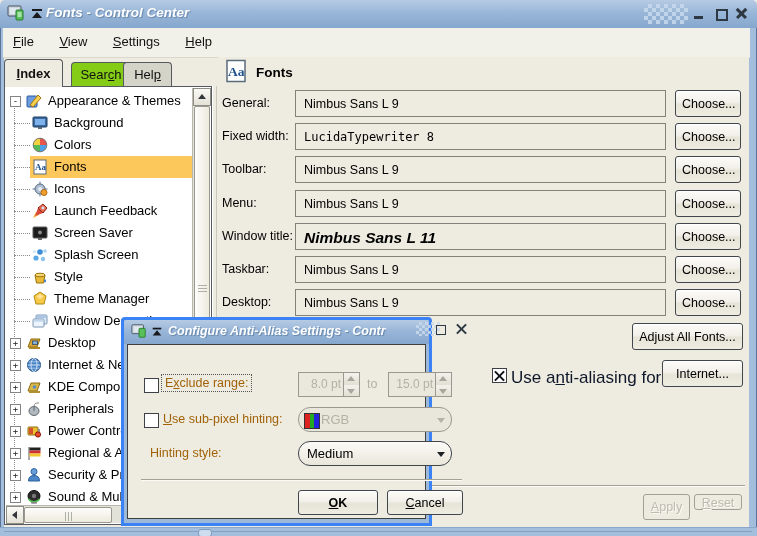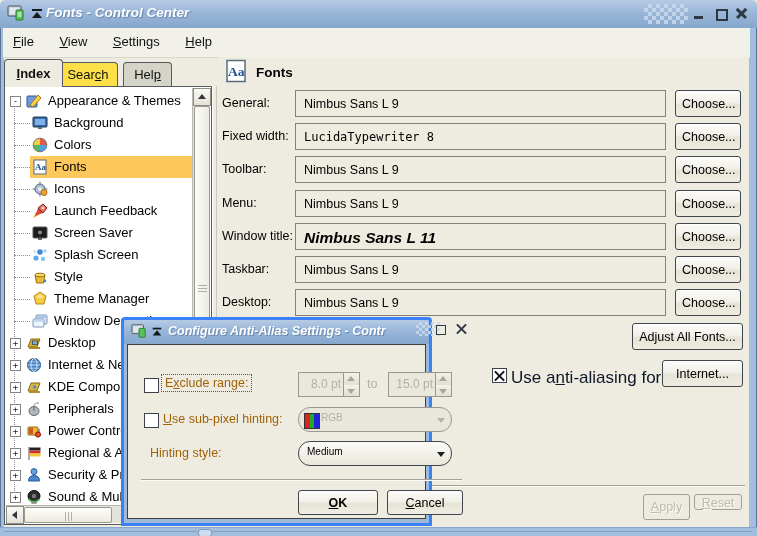--- a/index.html
+++ b/index.html
@@ -27,21 +27,21 @@
   .glyph-x1,.glyph-x2{position:absolute;left:1px;top:6px;width:13px;height:2.5px;background:#2e3843;}
   .glyph-x1{transform:rotate(45deg);} .glyph-x2{transform:rotate(-45deg);}
   
   .menubar{position:absolute;left:3px;top:28px;width:747px;height:29px;background:#f1f0e9;border-bottom:1px solid #d9d8cd;}
   .mitem{display:inline-block;margin-top:6px;margin-right:13px;font-size:13px;color:#111;padding:0 4px;}
   .mitem:first-child{margin-left:6px;}
   
   .tab{position:absolute;font-size:13px;color:#111;text-align:center;
     border:1px solid #56595f;border-bottom:none;border-radius:4px 4px 0 0;}
   .tab.active{left:4px;top:59px;width:57px;height:27px;line-height:27px;background:#eeece1;z-index:3;font-weight:bold;}
-  .tab.t2{left:58px;top:62px;width:58px;height:24px;line-height:24px;background:#fde047;}
+  .tab.t2{left:71px;top:62px;width:58px;height:24px;line-height:24px;background:#84cc16;}
   .tab.t3{left:123px;top:62px;width:47px;height:24px;line-height:24px;background:#d5d4c8;}
   
   .sidebar{position:absolute;left:4px;top:86px;width:206px;height:437px;border:1px solid #56595f;background:#fff;}
   .tree{position:absolute;left:1px;top:1px;width:186px;height:418px;overflow:hidden;}
   .vline{position:absolute;left:8px;top:12px;height:397px;border-left:1px dotted #8f8f8f;}
   .trow{position:absolute;left:0;width:100%;height:22px;font-size:13px;color:#000;}
   .stub{position:absolute;left:8px;top:11px;width:16px;border-top:1px dotted #8f8f8f;}
   .exp{position:absolute;left:4px;top:6px;width:9px;height:9px;background:#fff;border:1px solid #848484;
     font-size:9px;line-height:8px;text-align:center;color:#222;font-family:"DejaVu Sans Mono",monospace;}
   .ticon{position:absolute;top:3px;}
@@ -94,21 +94,21 @@
   .dlabel{position:absolute;font-size:12.5px;color:#a16207;white-space:nowrap;}
   .focus-dotted{border:1px dotted #555;padding:1px 3px;}
   .spin{position:absolute;width:62px;height:25px;box-sizing:border-box;border:1px solid #9a9890;background:#eae8dc;}
   .spin .val{position:absolute;right:18px;top:4px;font-size:12px;color:#b3b1a4;}
   .spin .arrows{position:absolute;right:0;top:0;width:15px;height:100%;border-left:1px solid #9a9890;}
   .spin .acell{position:absolute;left:0;width:100%;height:50%;background:linear-gradient(180deg,#f4f2ec,#e2dfd3);}
   .spin .acell.up{top:0;border-bottom:1px solid #b5b3a7;} .spin .acell.dn{bottom:0;}
   .spin .tri-up{border-bottom-color:#a9a79b;left:3px;top:3px;}
   .spin .tri-down{border-top-color:#a9a79b;left:3px;top:4px;}
   .combo{position:absolute;width:154px;height:25px;box-sizing:border-box;border:1px solid #41464d;border-radius:12px;
-    background:linear-gradient(180deg,#fcfbf8,#e9e6da);font-size:10px;color:#000;}
+    background:linear-gradient(180deg,#fcfbf8,#e9e6da);font-size:13px;color:#000;}
   .combo.disabled{border-color:#9a9890;background:#e9e7db;color:#b3b1a4;}
   .combo .ctext{position:absolute;left:8px;top:4px;}
   .combo.disabled .ctext{left:22px;}
   .combo .carrow{position:absolute;right:6px;top:10px;}
   .combo .tri-down{border-top-color:#1d2126;}
   .combo.disabled .tri-down{border-top-color:#b5b3a7;}
   .rgbicon{position:absolute;left:5px;top:5px;width:14px;height:14px;background:#101010;
     background:linear-gradient(90deg,#d22 0 33%,#2a2 33% 66%,#22d 66% 100%);border:1px solid #333;}
   u{text-decoration:underline;}
 </style>

